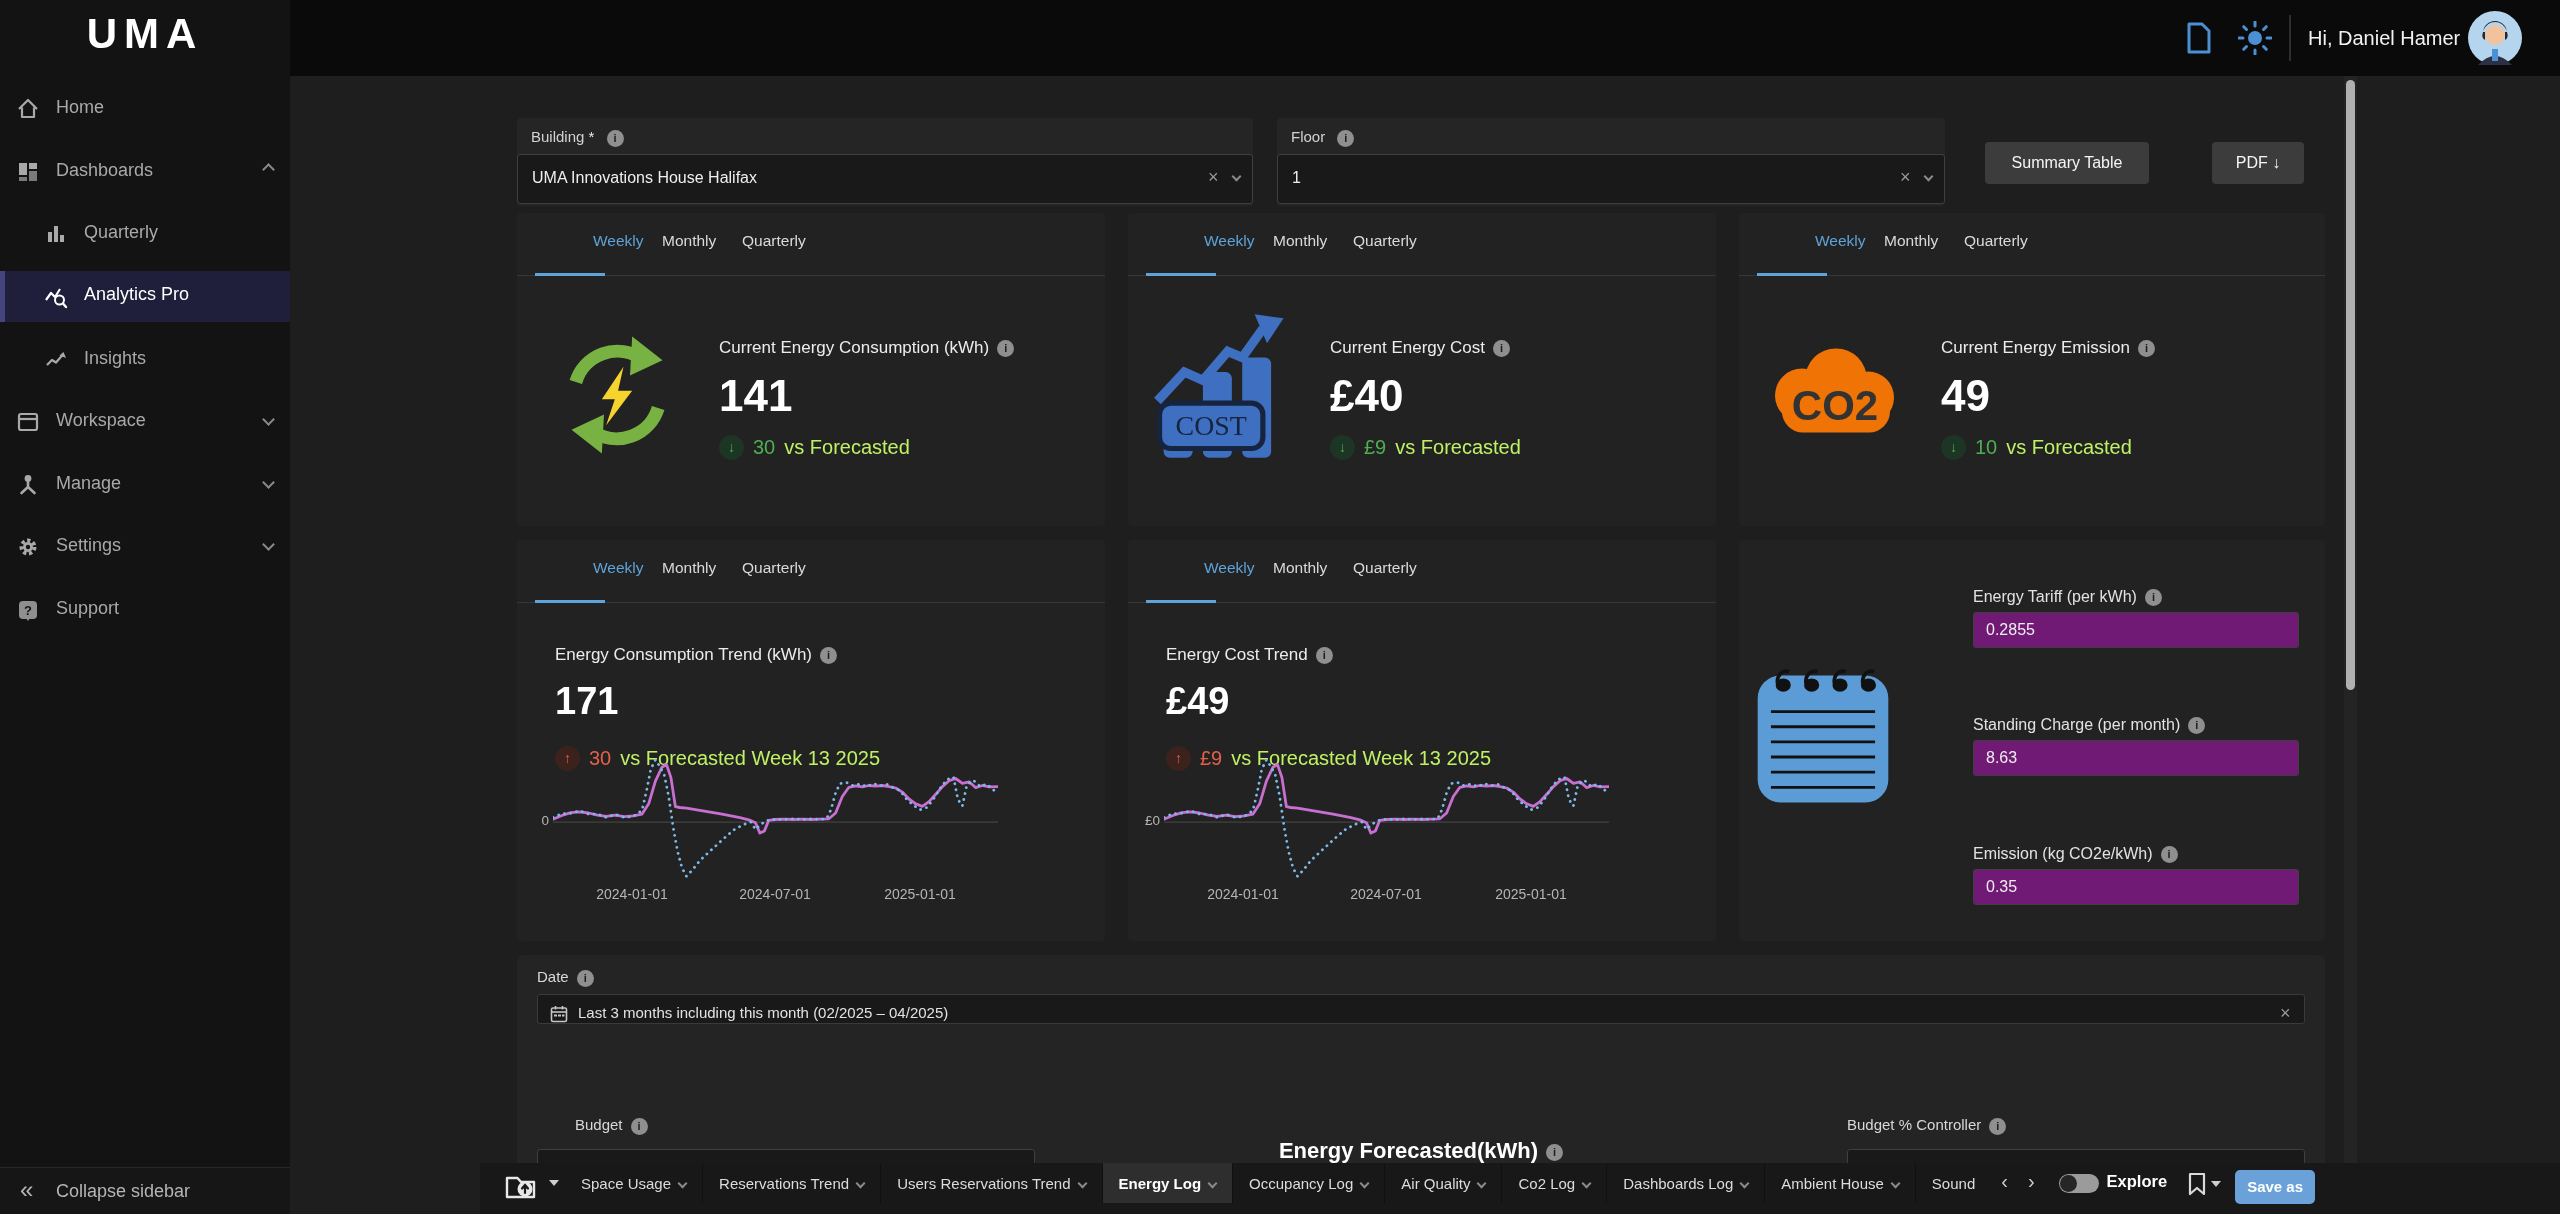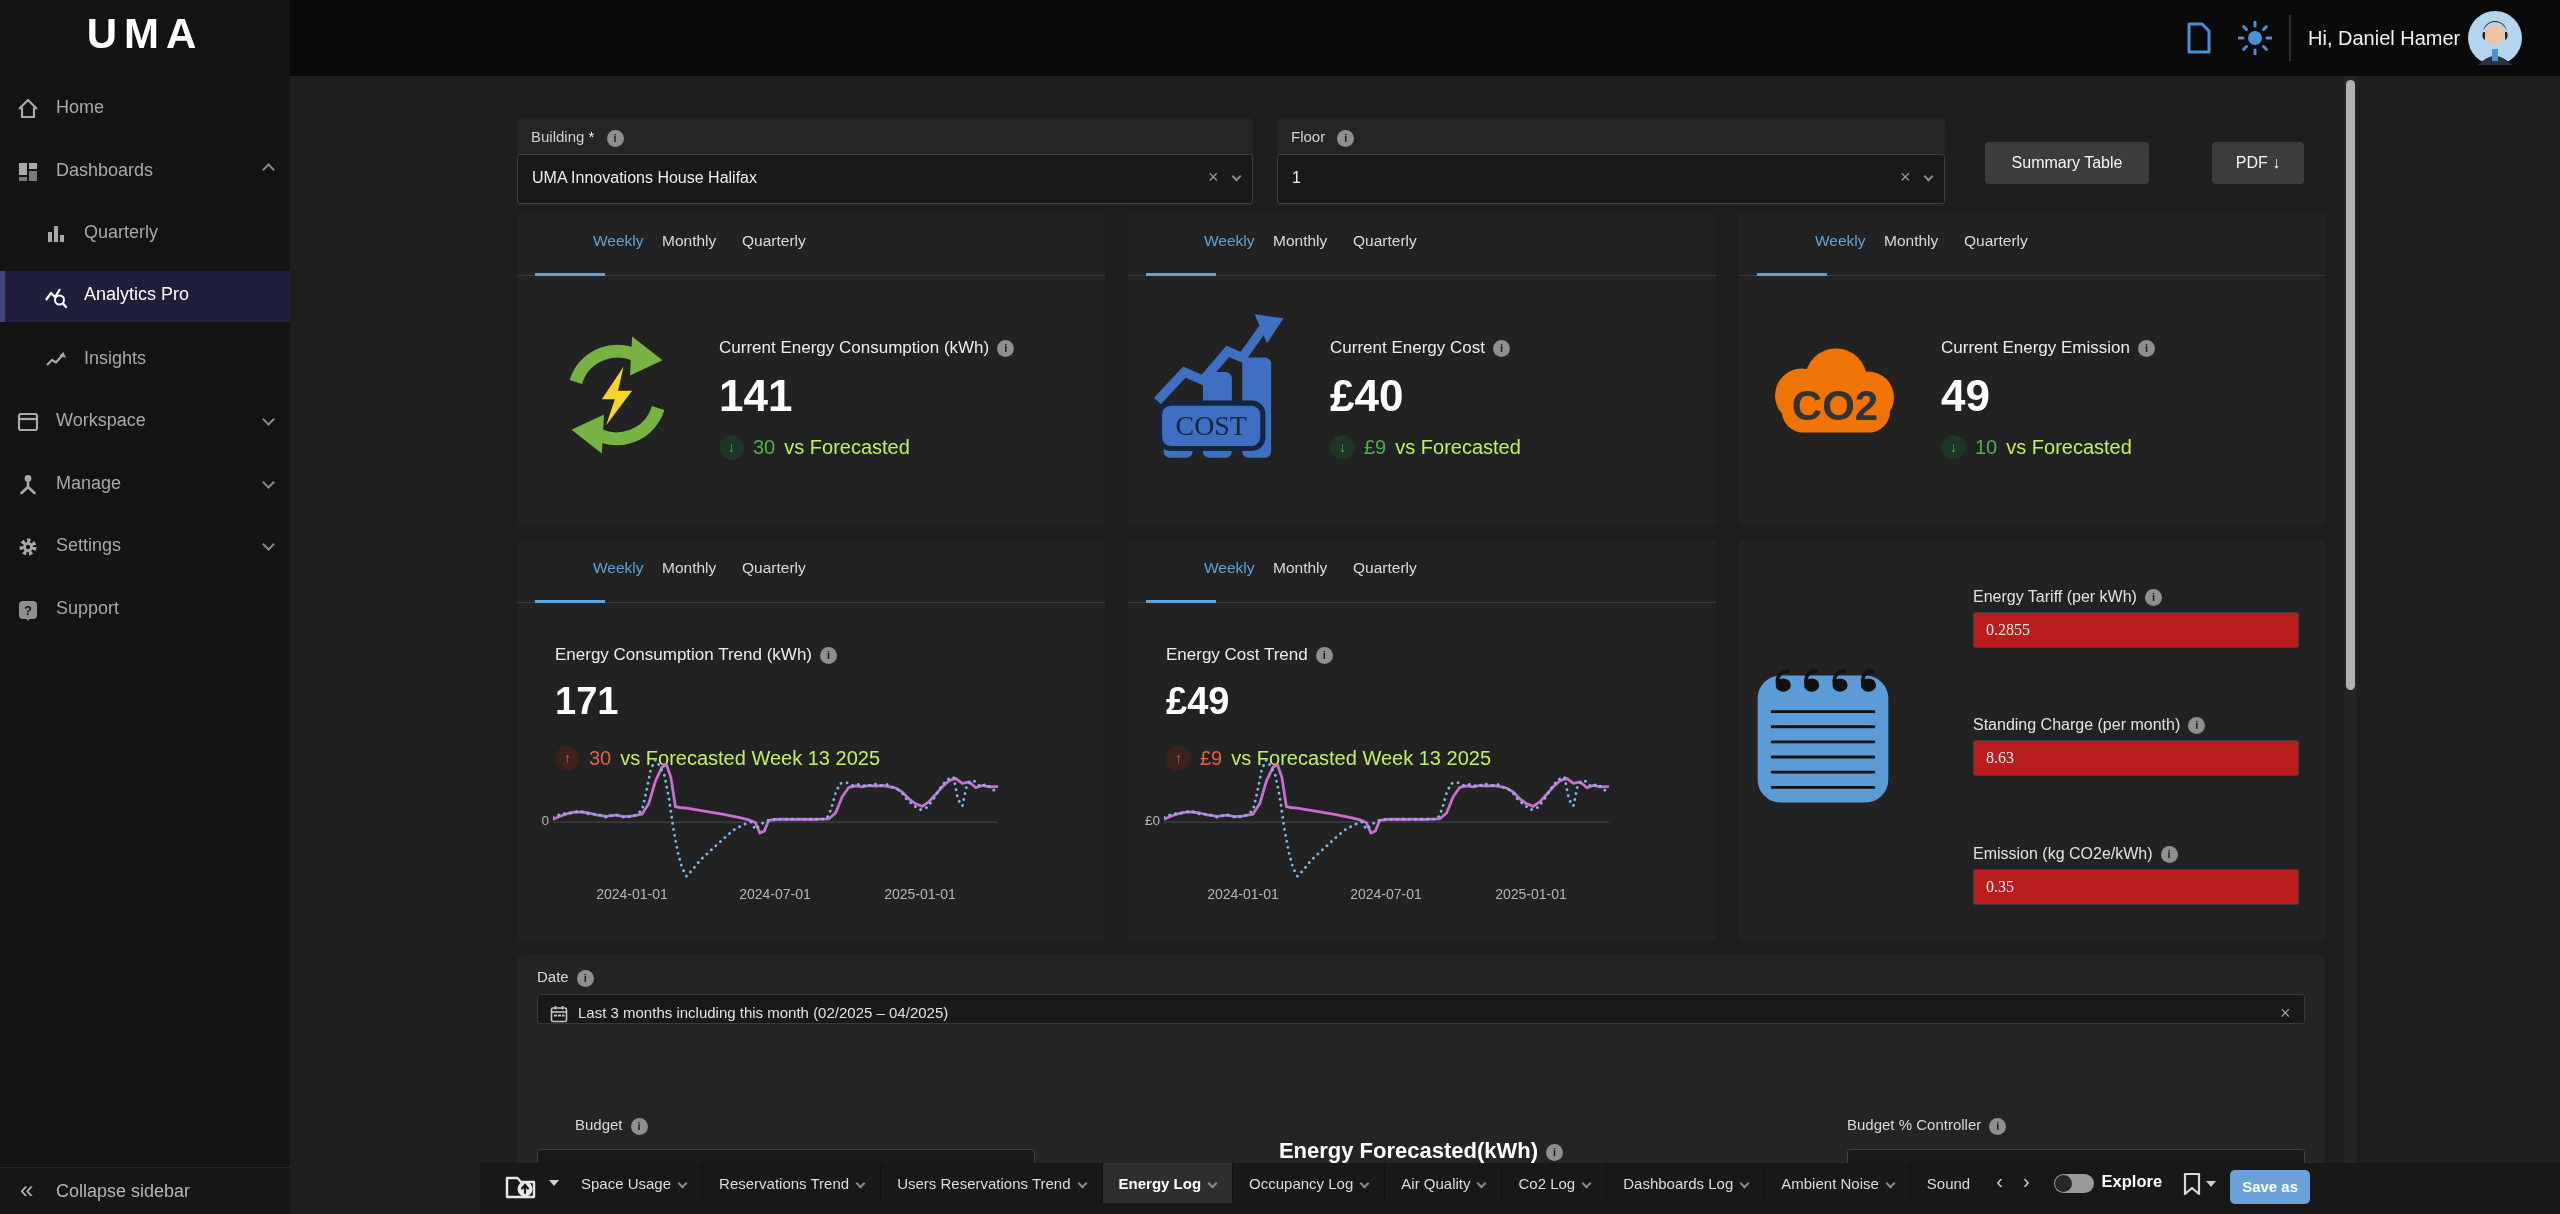--- a/index.html
+++ b/index.html
@@ -61,21 +61,21 @@
   .dcirc.up::after { content:"↑"; }
   .dnum { font-size:20px; }
   .dnum.g { color:#4caf50; }
   .dnum.r { color:#e2604a; }
   .dnote { font-size:20px; color:#bef264; }
   .zero-lbl { font-size:13.5px; color:#b5b5b5; text-align:right; width:24px; }
   .xtick { position:absolute; font-size:14px; color:#b5b5b5; width:110px; text-align:center; }
 
   
   .tfield-label { font-size:16px; color:#e2e2e2; }
-  .tinput { width:326px; height:36px; background:#b91c1c; border:1px solid #3f3f3f; border-radius:3px; color:#eeeeee; font-size:16px; padding:0 12px; font-family:Liberation Serif, serif; }
+  .tinput { width:326px; height:36px; background:#701a75; border:1px solid #3f3f3f; border-radius:3px; color:#eeeeee; font-size:16px; padding:0 12px; font-family:Liberation Sans, sans-serif; }
 
   
   #date-panel { background:#242424; border-radius:6px; }
   .date-input { background:#191919; border:1px solid #3a3a3a; border-radius:3px; cursor:pointer; }
   .partial-input { background:#191919; border:1px solid #3f3f3f; border-radius:3px; }
 
   
   #sc-track { left:2344px; top:76px; width:13px; height:1138px; background:#242424; }
   #sc-thumb { left:2346px; top:80px; width:9px; height:610px; background:#b0b0b0; border-radius:5px; cursor:pointer; }
 
@@ -488,21 +488,21 @@
       </div>
     <div class="bb-tab">
         <span>Co2 Log</span>
         <span class="chev small"></span>
       </div>
     <div class="bb-tab">
         <span>Dashboards Log</span>
         <span class="chev small"></span>
       </div>
     <div class="bb-tab">
-        <span>Ambient Noise</span>
+        <span>Ambient House</span>
         <span class="chev small"></span>
       </div>
     <div class="bb-tab" style="border-right:none">
         <span>Sound</span>
       </div>
 
     <span class="bb-nav nav-left"></span>
     <span class="bb-nav nav-right"></span>
 
     <span class="toggle">

